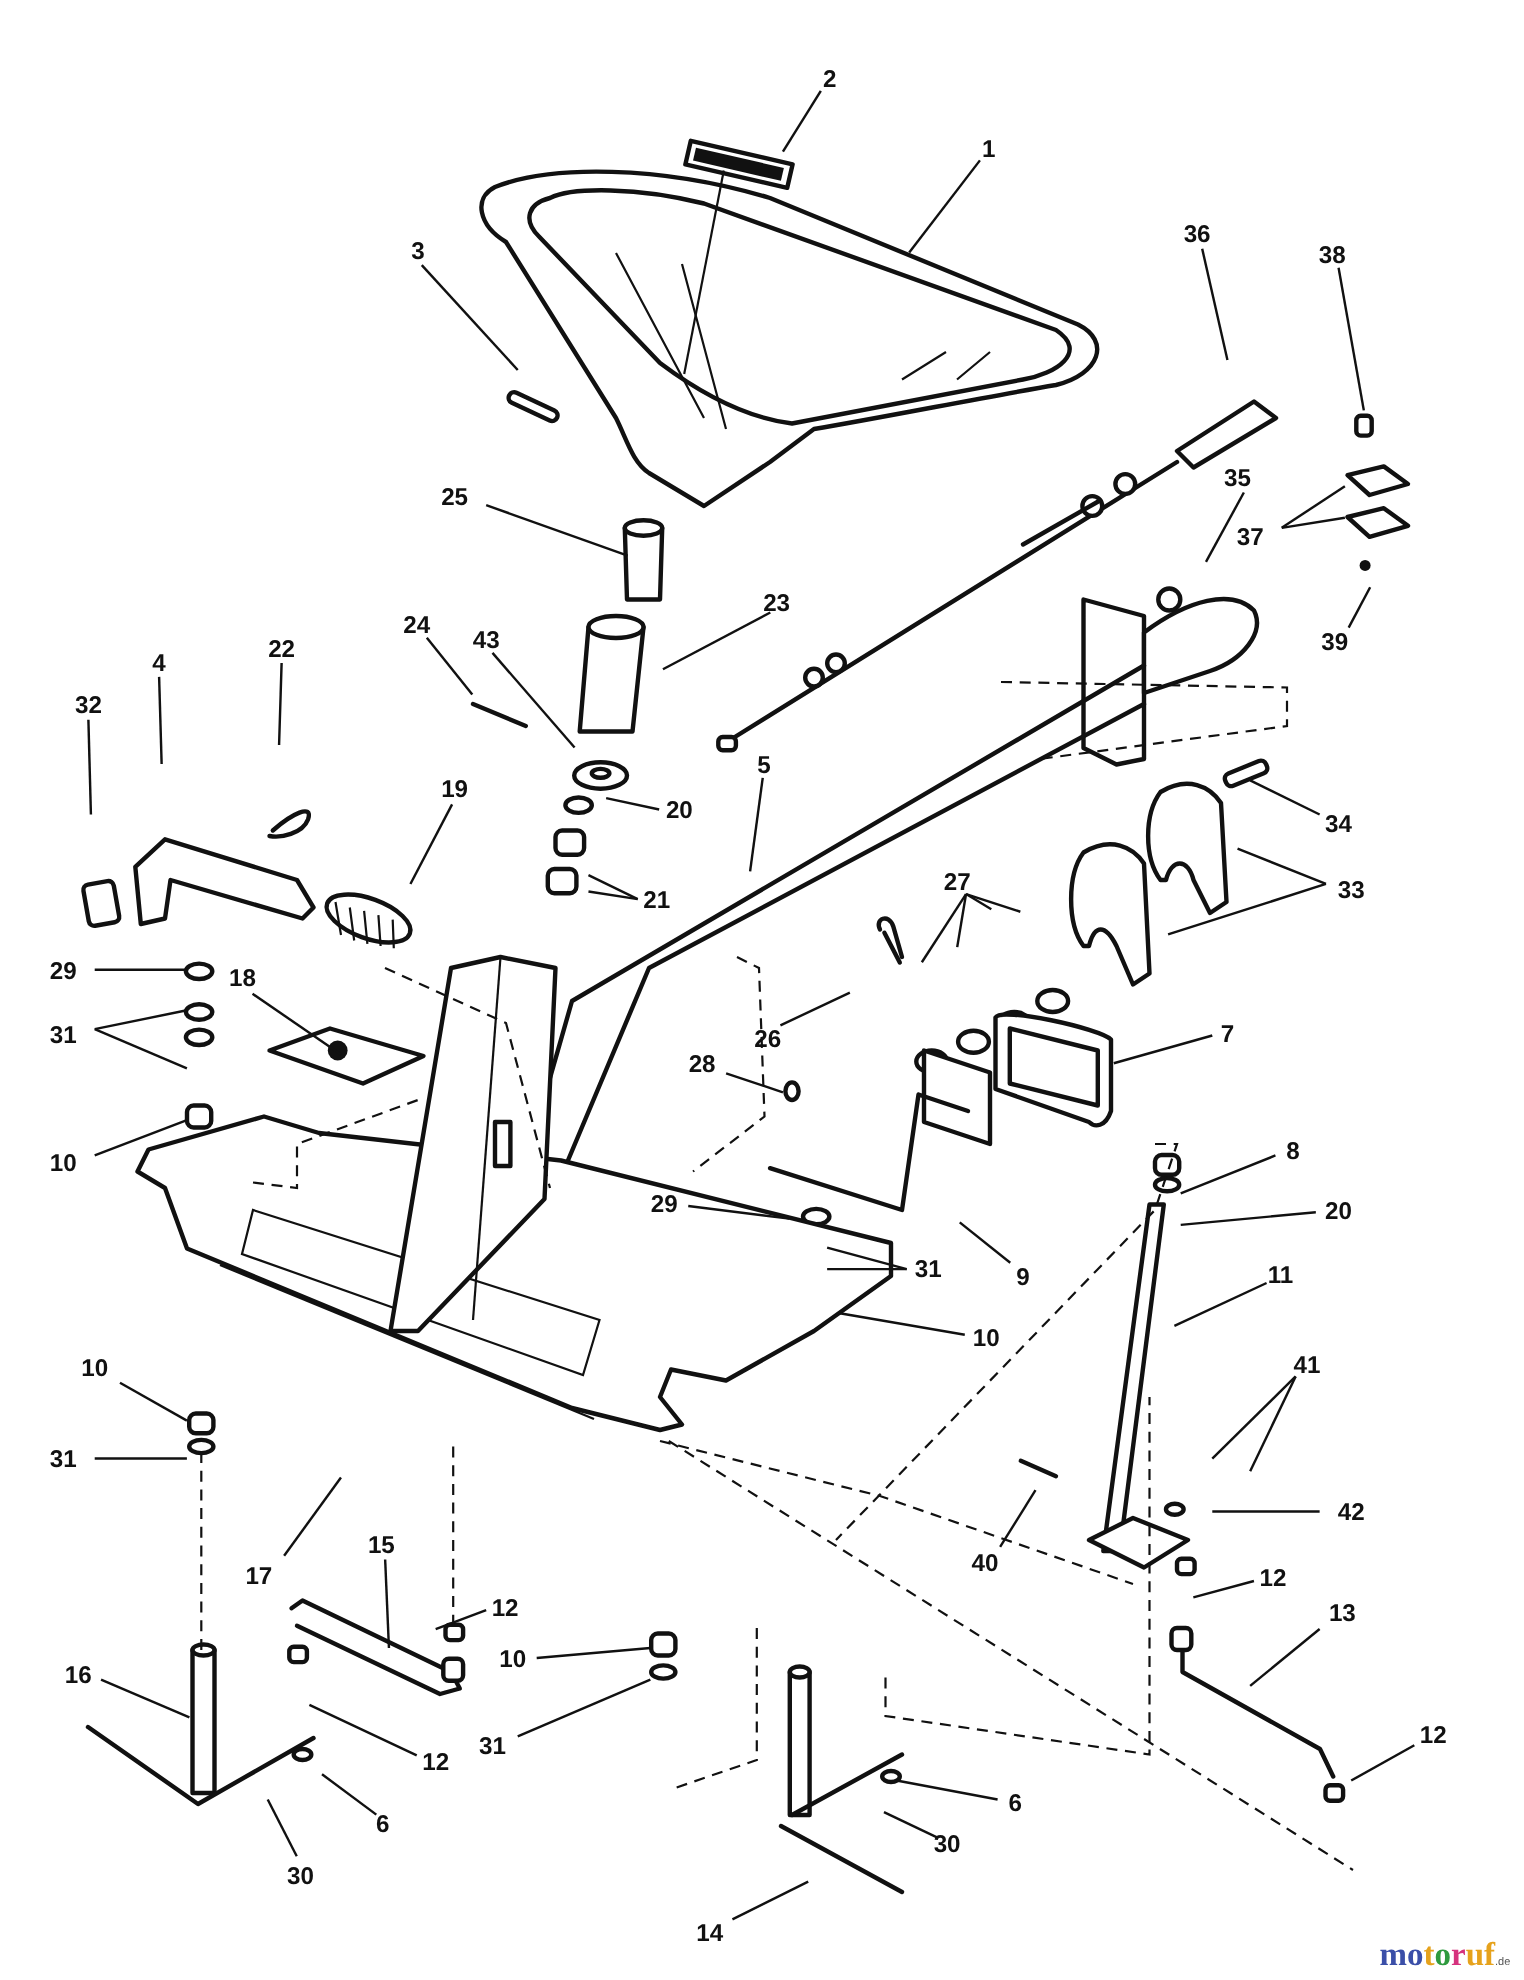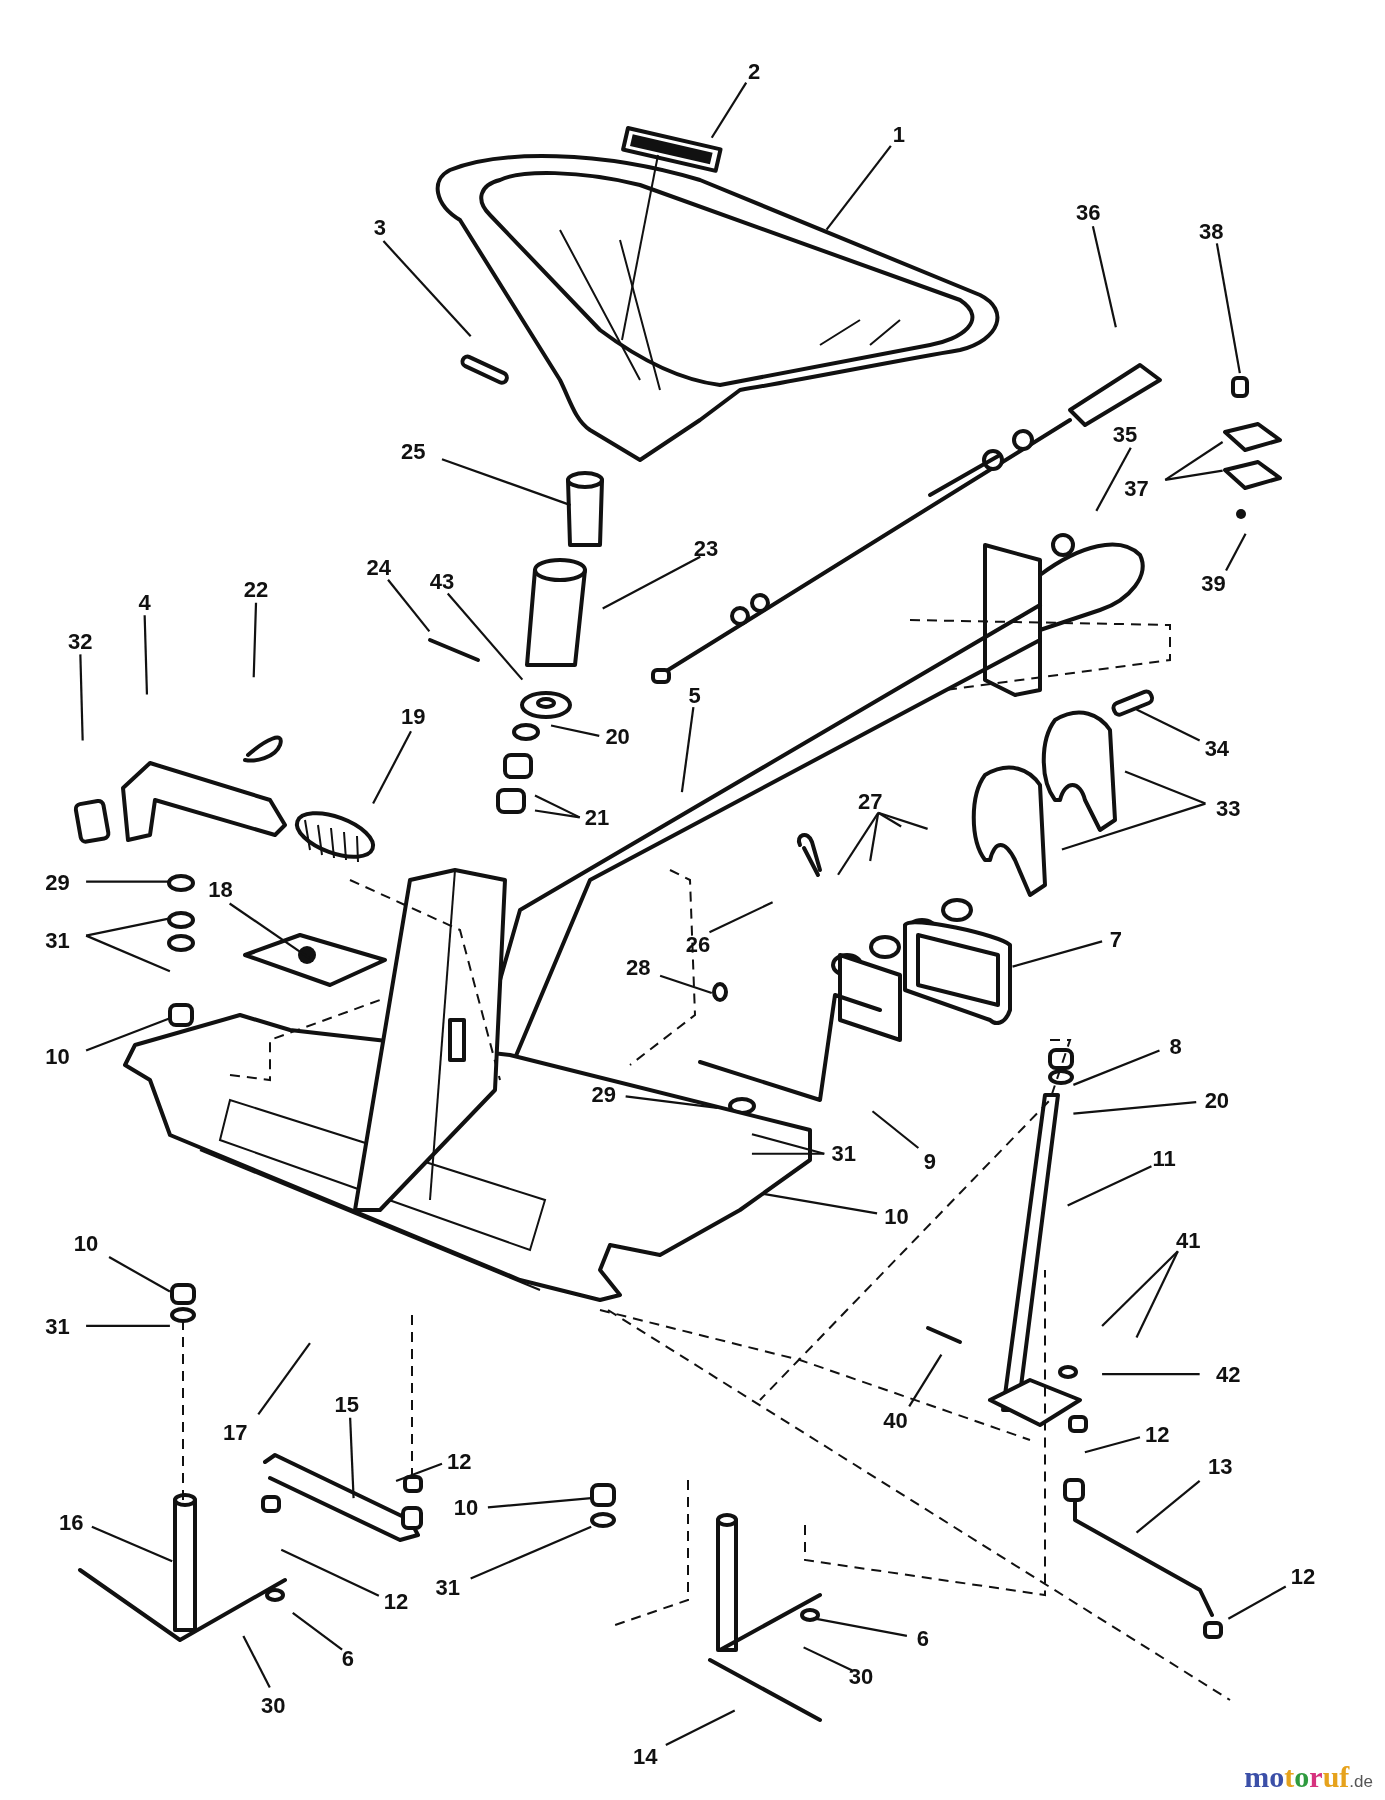--- a/index.html
+++ b/index.html
@@ -5,21 +5,21 @@
   html, body { margin:0; padding:0; background:#ffffff; }
   body { width:1385px; height:1800px; position:relative; overflow:hidden; font-family:"Liberation Sans", sans-serif; }
   #diagram { position:absolute; left:0; top:0; width:1385px; height:1800px; }
   .part { fill:none; stroke:#111; stroke-width:4; stroke-linejoin:round; stroke-linecap:round; }
   .partf { fill:#fff; stroke:#111; stroke-width:4; stroke-linejoin:round; }
   .thin { fill:none; stroke:#111; stroke-width:2; }
   .dash { fill:none; stroke:#111; stroke-width:2; stroke-dasharray:10 7; }
   .leader { stroke:#111; stroke-width:2.2; }
   .lbl { font-family:"Liberation Sans", sans-serif; font-weight:bold; font-size:22px; fill:#111; }
   #watermark { position:absolute; right:12px; bottom:6px; font-family:"Liberation Serif", serif; font-size:30px; font-weight:bold; letter-spacing:0px; }
-  #watermark .tld { font-size:17px; color:#555; font-weight:normal; font-family:"Liberation Sans", sans-serif; }
+  #watermark .tld { font-size:10px; color:#555; font-weight:normal; font-family:"Liberation Sans", sans-serif; }
 </style>
 </head>
 <body>
 
 <svg id="diagram" viewBox="0 0 1385 1800" xmlns="http://www.w3.org/2000/svg">
 
   <g>
     <path class="partf" d="M450 170 C430 180 435 205 460 220 L560 380 C570 400 575 420 590 430 L640 460 L700 420 L740 390 C800 380 900 360 960 350 C1000 340 1010 310 980 295 L700 180 C600 150 500 150 450 170 Z"></path>
     <path class="part" d="M500 180 C520 170 580 170 640 185 L960 300 C990 320 960 340 930 345 L720 385 C680 380 640 360 600 330 L490 215 C475 200 480 185 500 180 Z"></path>
     <path class="thin" d="M560 230 L640 380 M620 240 L660 390 M820 345 L860 320 M870 345 L900 320"></path>

